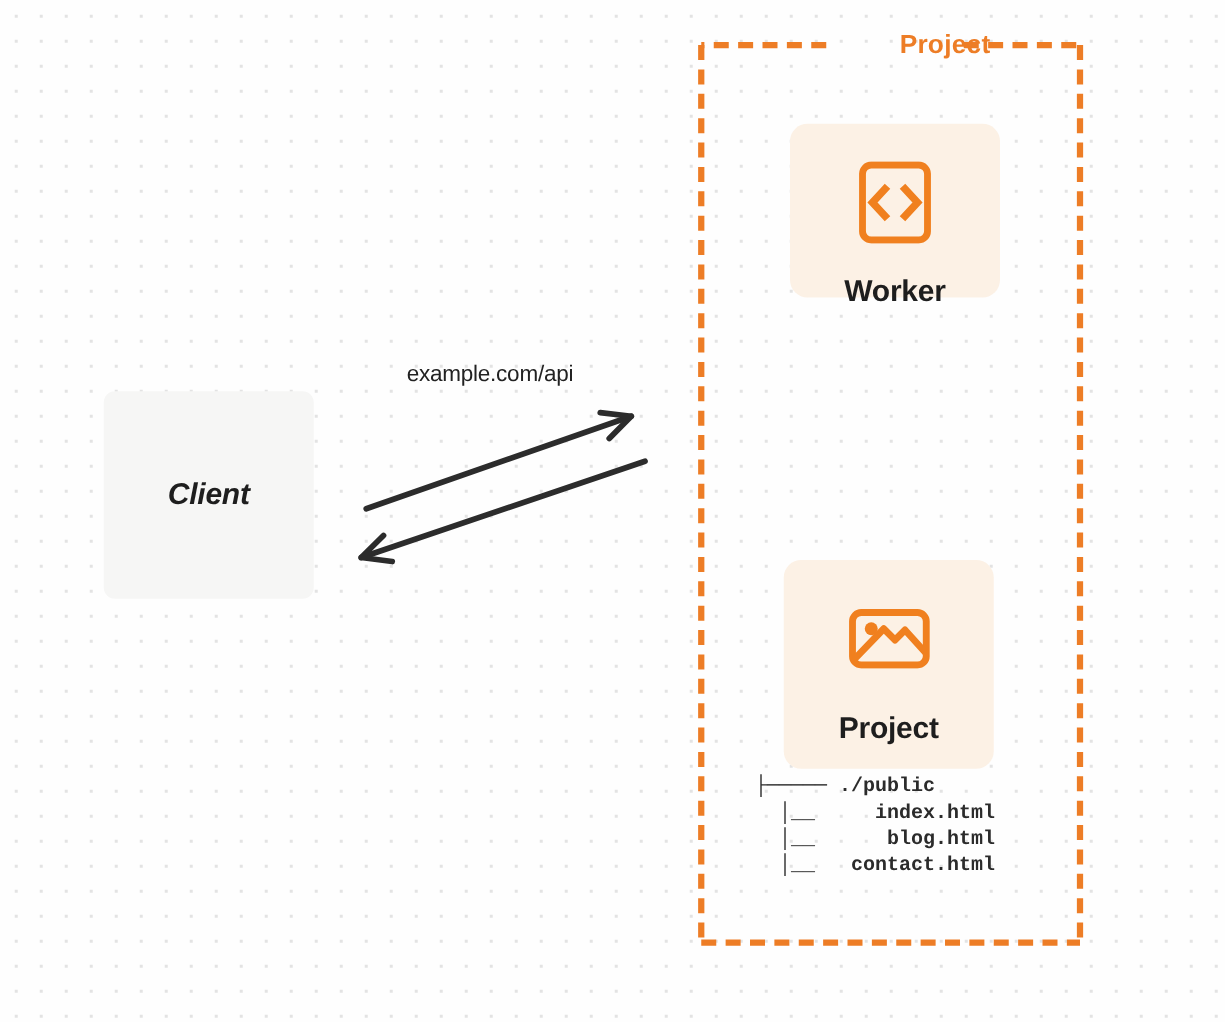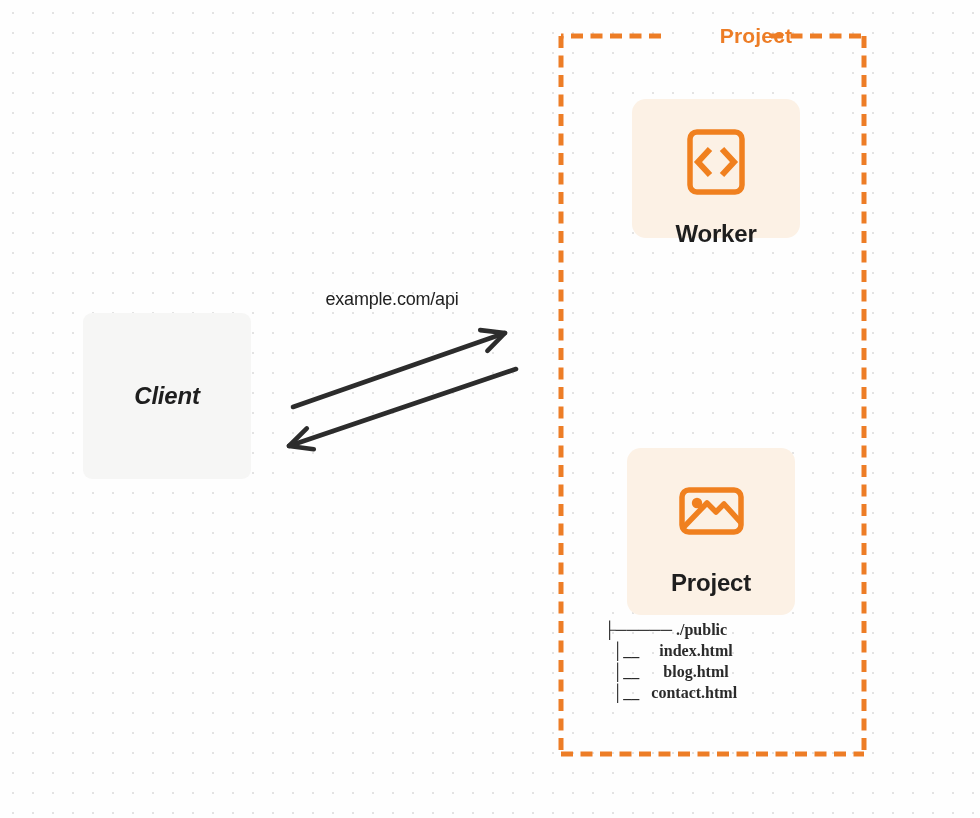--- a/index.html
+++ b/index.html
@@ -28,21 +28,21 @@
   .card{
     position:absolute;width:168px;background:#FCF1E5;border-radius:14px;
     display:flex;flex-direction:column;align-items:center;
   }
   .card.worker{left:632px;top:99px;height:139px;}
   .card.assets{left:627px;top:448px;height:167px;}
   .icon-wrap{height:66px;margin-top:30px;display:flex;align-items:center;justify-content:center;}
   .card-label{margin-top:25px;font-size:24px;font-weight:700;letter-spacing:-0.2px;color:#1E1E1E;}
   .file-tree{
     position:absolute;left:604px;top:619px;margin:0;
-    font-family:Liberation Serif, serif;font-size:16px;line-height:21px;
+    font-family:Liberation Mono, monospace;font-size:16px;line-height:21px;
     font-weight:700;color:#2B2B2B;white-space:pre;
   }
 </style>
 </head>
 <body>
 
 <div class="canvas">
 
   <svg class="overlay" viewBox="0 0 980 818" xmlns="http://www.w3.org/2000/svg">
 

